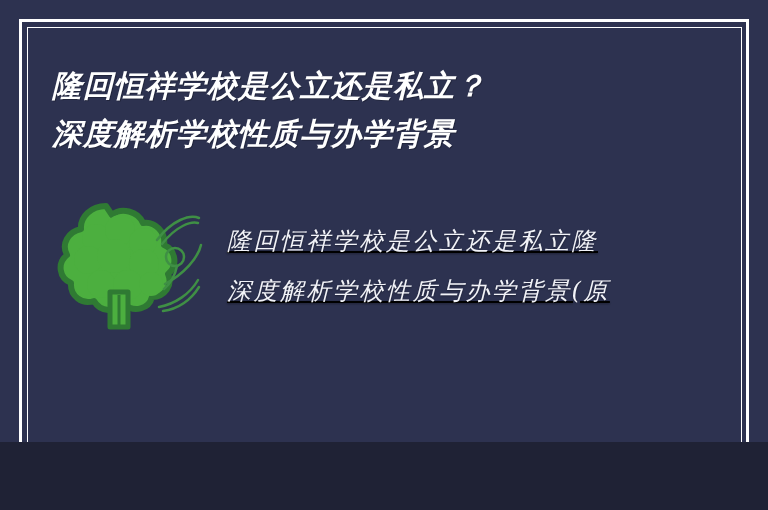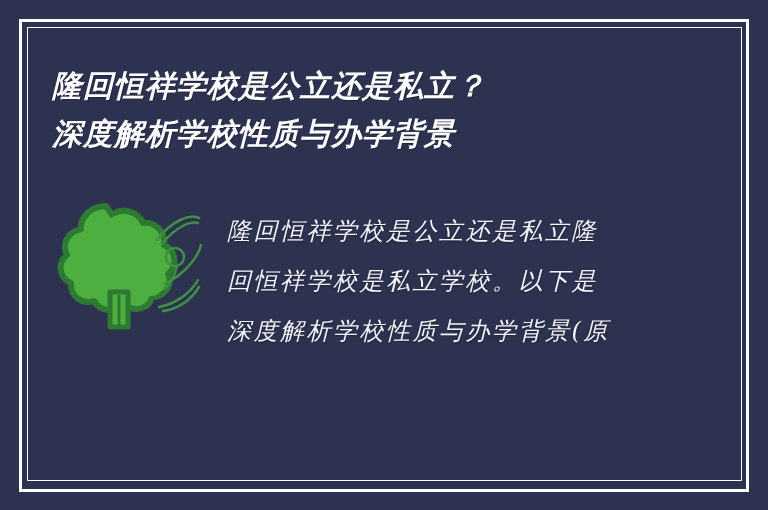--- a/index.html
+++ b/index.html
@@ -7,21 +7,21 @@
     padding: 0;
     background: #1f2235;
   }
   body {
     font-family: "Liberation Sans", sans-serif;
   }
 
   #poster {
     position: relative;
     width: 768px;
-    height: 510px;
+    height: 442px;
     background: #2d3250;
     overflow: hidden;
   }
 
   
   .frame-outer {
     position: absolute;
     left: 19px;
     top: 19px;
     width: 730px;
@@ -66,22 +66,23 @@
     left: 44px;
     top: 192px;
     width: 170px;
     height: 165px;
   }
 
   
   .body-text {
     position: absolute;
     left: 227px;
-    top: 206px;
+    top: 216px;
     width: 420px;
+    text-decoration: underline;
   }
   .body-line {
     color: #f2f3f8;
     font-family: "DejaVu Serif", serif;
     font-size: 24px;
     font-style: italic;
     letter-spacing: 2.5px;
     line-height: 50px;
     white-space: nowrap;
     text-shadow: 0 1px 2px rgba(0,0,0,0.35);
@@ -128,17 +129,16 @@
         <path d="M115 115 C131 112 146 102 154 88"></path>
         <path d="M119 119 C134 117 147 108 155 95"></path>
         <circle cx="131" cy="65" r="9" stroke-width="2.5"></circle>
         <path d="M133 74 C131 84 126 92 120 97"></path>
       </g>
     </svg>
   </div>
 
   <div class="body-text">
     <div class="body-line">隆回恒祥学校是公立还是私立隆</div>
-    <div class="body-line">回恒祥学校是私立学校。以下是</div>
     <div class="body-line">深度解析学校性质与办学背景(原</div>
   </div>
 
 </div>
 
 </body></html>

